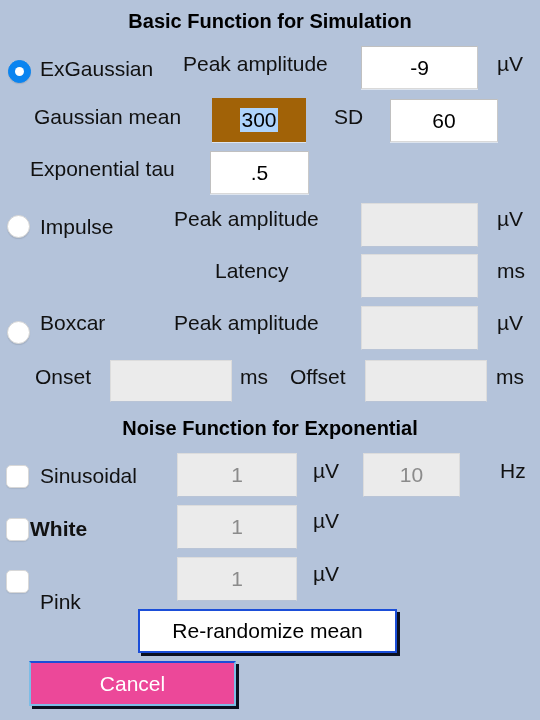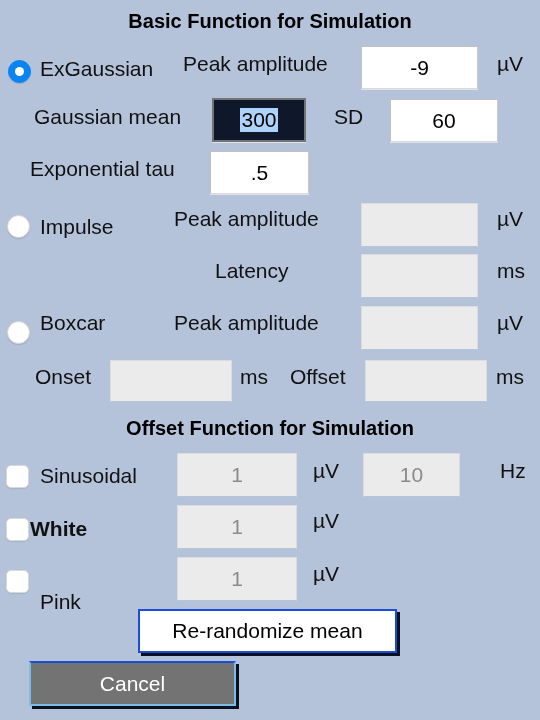--- a/index.html
+++ b/index.html
@@ -48,22 +48,22 @@
     border-left-color: #c0c0c0;
     border-bottom: 1px solid #d9d9d9;
     font-size: 21px;
     color: #000;
     display: flex;
     align-items: center;
     justify-content: center;
     box-shadow: 0 1px 0 0 rgba(255,255,255,0.55);
   }
   .field.focused {
-    border: 2px solid #737373;
-    background: #0f172a;
+    border: 2px solid #a16207;
+    background: #a16207;
   }
   .field .sel {
     background: #aed3fb;
     padding: 0 1px;
   }
   .field.disabled {
     background: #ebebeb;
     color: #8b8b8b;
     border: 1px solid #dcdcdc;
     border-bottom-color: #b9c4d6;
@@ -113,21 +113,21 @@
     font-size: 21px;
     color: #000;
     display: flex;
     align-items: center;
     justify-content: center;
   }
 
   
   .bluebtn {
     box-sizing: border-box;
-    background: #737373;
+    background: #ec4899;
     border: 2px solid #1b4ed8;
     box-shadow: 3px 3px 0 0 #0b1020;
     font-size: 21px;
     color: #ffffff;
     display: flex;
     align-items: center;
     justify-content: center;
   }
   .bluebtn.plain {
     border: 2px solid #7cbde6;
@@ -193,21 +193,21 @@
     <span></span>
   </div>
   <div class="abs label" style="left:240px; top:365px;">ms</div>
 
   <div class="abs label" style="left:290px; top:365px;">Offset</div>
   <div class="abs field disabled" style="left:365px; top:360px; width:122px; height:42px;">
     <span></span>
   </div>
   <div class="abs label" style="left:496px; top:365px;">ms</div>
 
-  <div class="abs section-title" style="top:417px;">Offset Function for Simulation</div>
+  <div class="abs section-title" style="top:417px;">Noise Function for Exponential</div>
 
   <div class="abs checkbox" style="left:6px; top:465px;"></div>
   <div class="abs label" style="left:40px; top:464px;">Sinusoidal</div>
   <div class="abs field disabled" style="left:177px; top:453px; width:120px; height:44px;">
     <span>1</span>
   </div>
   <div class="abs label" style="left:313px; top:459px;">µV</div>
   <div class="abs field disabled" style="left:363px; top:453px; width:97px; height:44px;">
     <span>10</span>
   </div>

